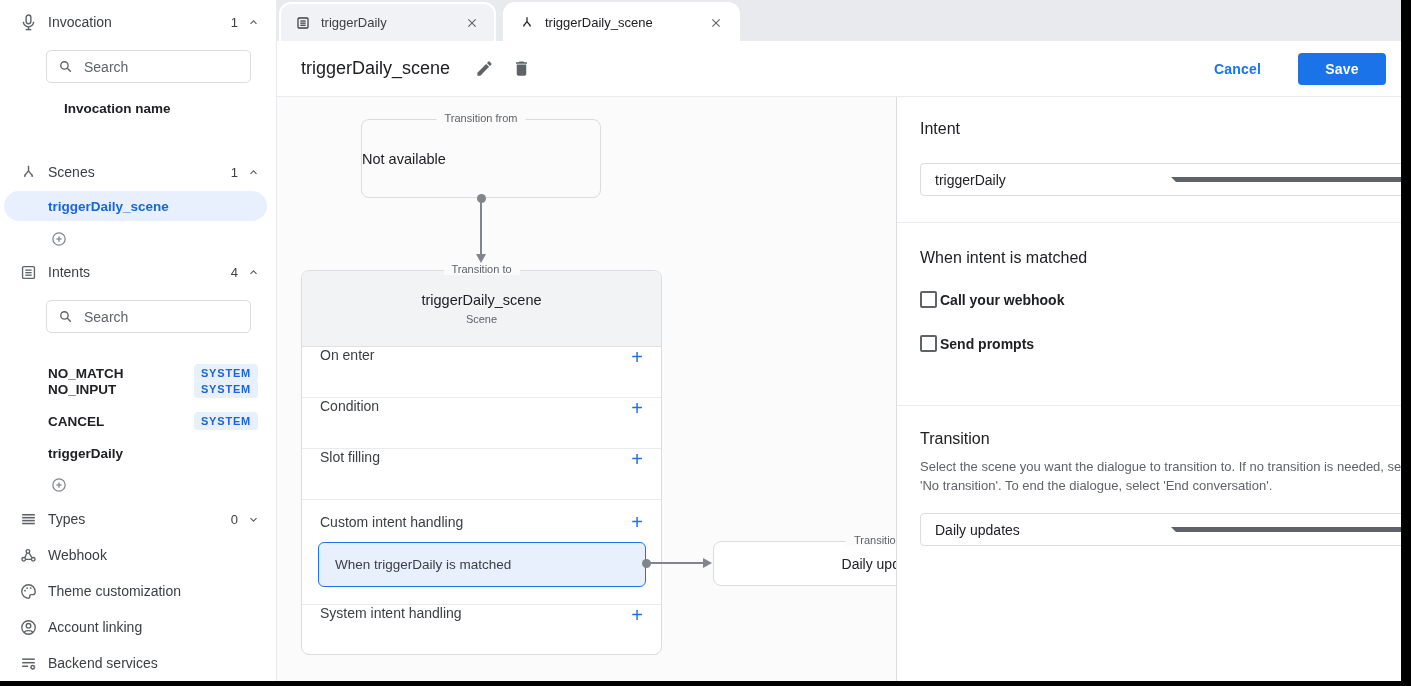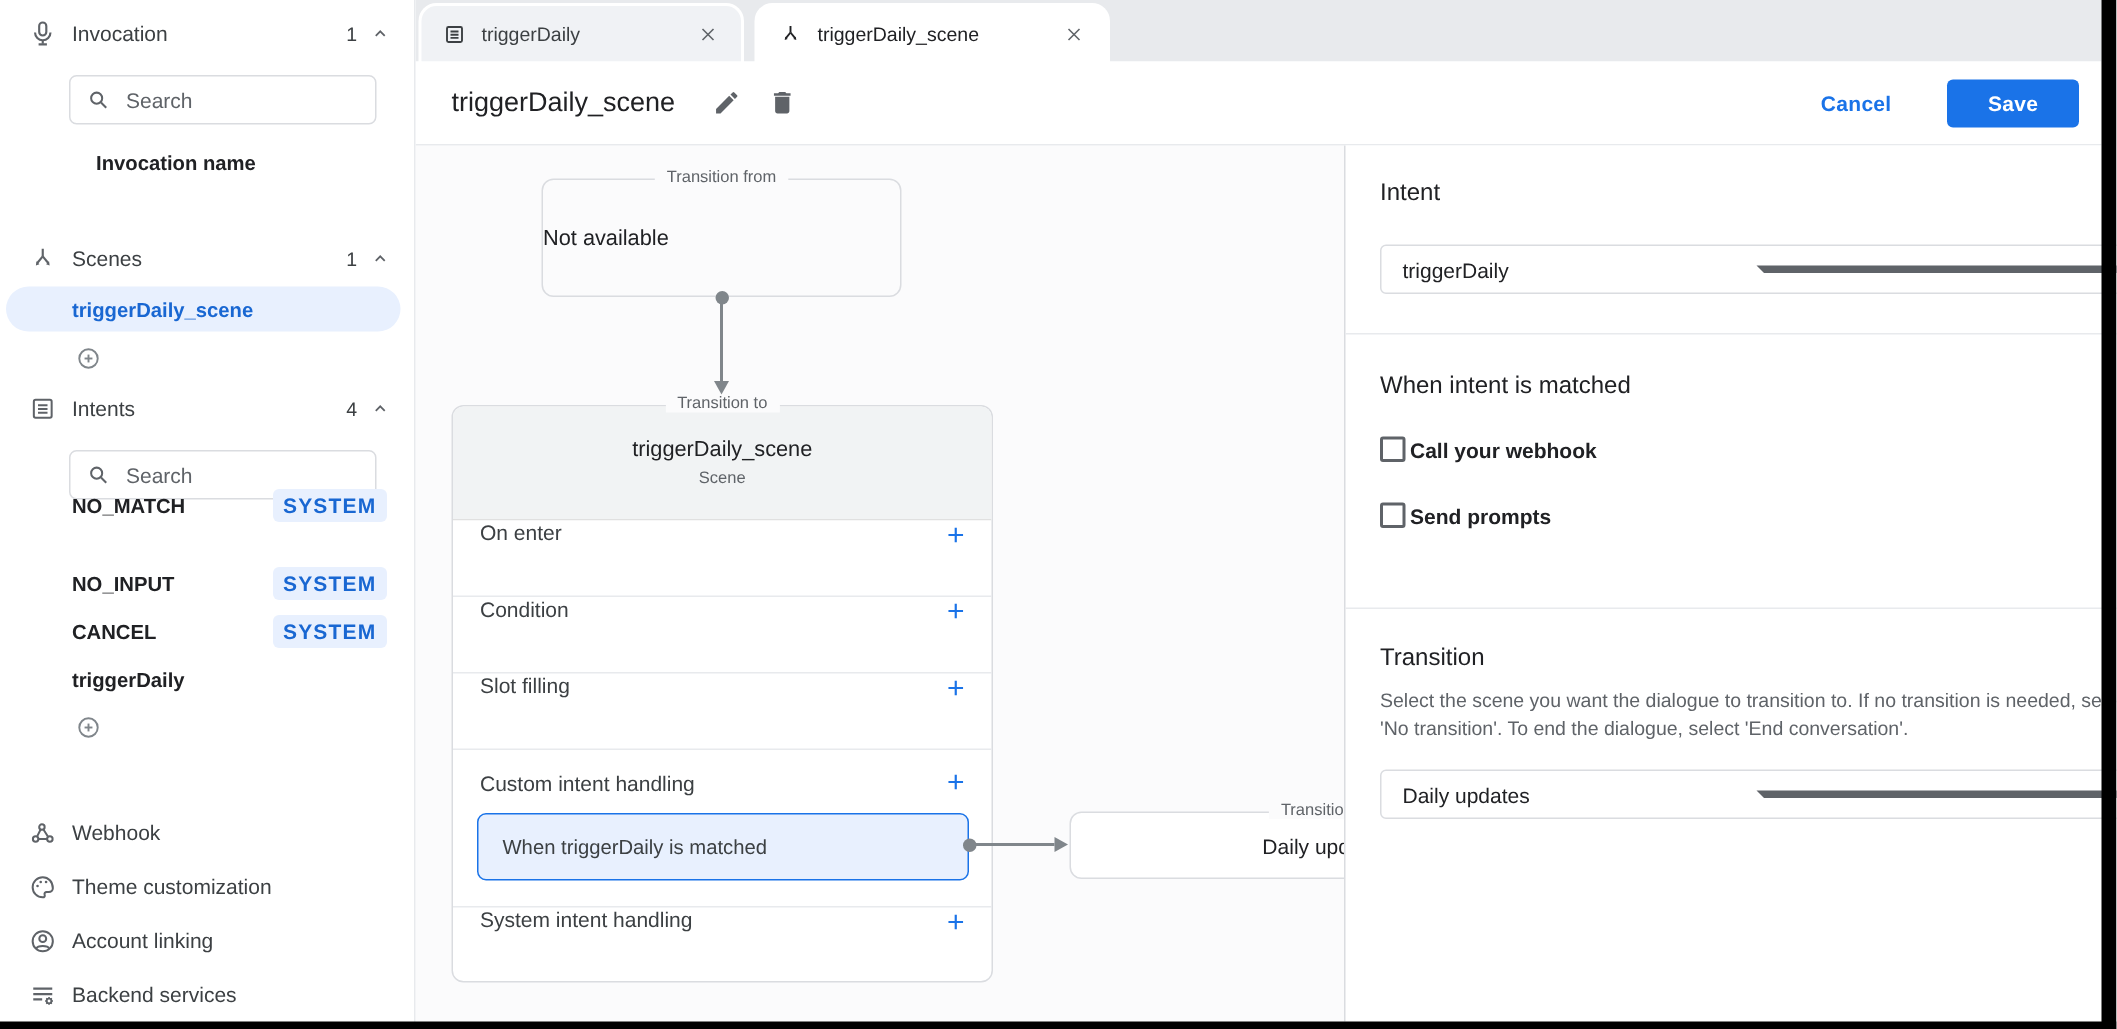--- a/index.html
+++ b/index.html
@@ -18,21 +18,21 @@
   .sec-icon svg{width:19px;height:19px;}
   .sec-label{position:absolute;left:48px;font-size:14px;color:var(--txt2);}
   .sec-right{position:absolute;right:16px;display:flex;align-items:center;gap:9px;font-size:13px;color:var(--txt2);}
   .chev{width:13px;height:13px;display:flex;}
   .chev svg{width:13px;height:13px;}
   .searchbox{position:absolute;left:46px;width:205px;height:33px;border:1px solid var(--border);border-radius:5px;display:flex;align-items:center;padding:0 10px;background:#fff;}
   .searchbox svg{width:17px;height:17px;flex:0 0 auto;}
   .searchbox input{border:none;outline:none;font-size:14px;color:var(--txt2);margin-left:10px;width:140px;font-family:inherit;background:transparent;}
   .searchbox input::placeholder{color:var(--gray);}
   .item-label{position:absolute;left:48px;font-size:13.5px;font-weight:700;color:var(--txt);}
-  .badge{position:absolute;right:18px;font-size:14px;font-weight:700;letter-spacing:.8px;color:var(--blue-dark);background:var(--blue-bg);padding:3px 7px;border-radius:4px;}
+  .badge{position:absolute;right:18px;font-size:11px;font-weight:700;letter-spacing:.8px;color:var(--blue-dark);background:var(--blue-bg);padding:3px 7px;border-radius:4px;}
   .sel-pill{position:absolute;left:4px;right:9px;height:30px;background:var(--blue-bg);border-radius:16px;display:flex;align-items:center;}
   .sel-pill span{margin-left:44px;font-size:13.5px;font-weight:700;color:var(--blue-dark);}
   .plus-circle{position:absolute;left:50px;width:18px;height:18px;display:flex;cursor:pointer;}
   .plus-circle svg{width:18px;height:18px;}
 
   
   .tabstrip{position:absolute;left:277px;top:0;width:1124px;height:41px;background:var(--strip);z-index:3;}
   .tab{position:absolute;top:4px;height:37px;border-radius:10px 10px 0 0;display:flex;align-items:center;padding:0 14px;box-shadow:0 0 0 2px #fff;cursor:pointer;}
   .tab-inactive{left:4px;width:213px;background:#f0f2f5;}
   .tab-active{left:228px;width:233px;background:#fff;}
@@ -187,21 +187,21 @@
   </div>
 
   <div class="searchbox" style="top:300px;">
     <svg viewBox="0 0 24 24" fill="none" stroke="#5f6368" stroke-width="1.9">
         <circle cx="10.5" cy="10.5" r="5.2"></circle>
         <line x1="14.6" y1="14.6" x2="19.5" y2="19.5"></line>
       </svg>
     <input type="text" placeholder="Search" style="">
   </div>
 
-  <div class="srow" style="top:326px;">
+  <div class="srow" style="top:362px;">
     <span class="item-label">NO_MATCH</span>
     <span class="badge">SYSTEM</span>
   </div>
   <div class="srow" style="top:378px;">
     <span class="item-label">NO_INPUT</span>
     <span class="badge">SYSTEM</span>
   </div>
   <div class="srow" style="top:410px;">
     <span class="item-label">CANCEL</span>
     <span class="badge">SYSTEM</span>
@@ -211,20 +211,39 @@
   </div>
 
   <div class="plus-circle" style="top:476px;">
     <svg viewBox="0 0 24 24" fill="none" stroke="#80868b" stroke-width="1.7">
         <circle cx="12" cy="12" r="8.2"></circle>
         <line x1="12" y1="8.5" x2="12" y2="15.5"></line>
         <line x1="8.5" y1="12" x2="15.5" y2="12"></line>
       </svg>
   </div>
 
+  <div class="srow" style="top:508px;">
+    <span class="sec-icon">
+      <svg viewBox="0 0 24 24" stroke="#5f6368" stroke-width="2">
+          <line x1="4" y1="6" x2="20" y2="6"></line>
+          <line x1="4" y1="9.7" x2="20" y2="9.7"></line>
+          <line x1="4" y1="13.4" x2="20" y2="13.4"></line>
+          <line x1="4" y1="17.1" x2="20" y2="17.1"></line>
+        </svg>
+    </span>
+    <span class="sec-label">Types</span>
+    <span class="sec-right">
+      <span>0</span>
+      <span class="chev">
+          <svg viewBox="0 0 24 24" fill="none" stroke="#5f6368" stroke-width="2.2">
+            <path d="M6.5 9.5l5.5 5.5 5.5-5.5"></path>
+          </svg>
+        </span>
+    </span>
+  </div>
 
   <div class="srow" style="top:544px;">
     <span class="sec-icon">
       <svg viewBox="0 0 24 24" fill="none" stroke="#5f6368" stroke-width="1.7">
           <circle cx="6" cy="16.8" r="2.3"></circle>
           <circle cx="18" cy="16.8" r="2.3"></circle>
           <circle cx="11.3" cy="6.8" r="2.3"></circle>
           <path d="M10.2 8.8l-2.8 5.6M12.6 8.8l3.6 5.7M8.3 16.8h7.4"></path>
         </svg>
     </span>

